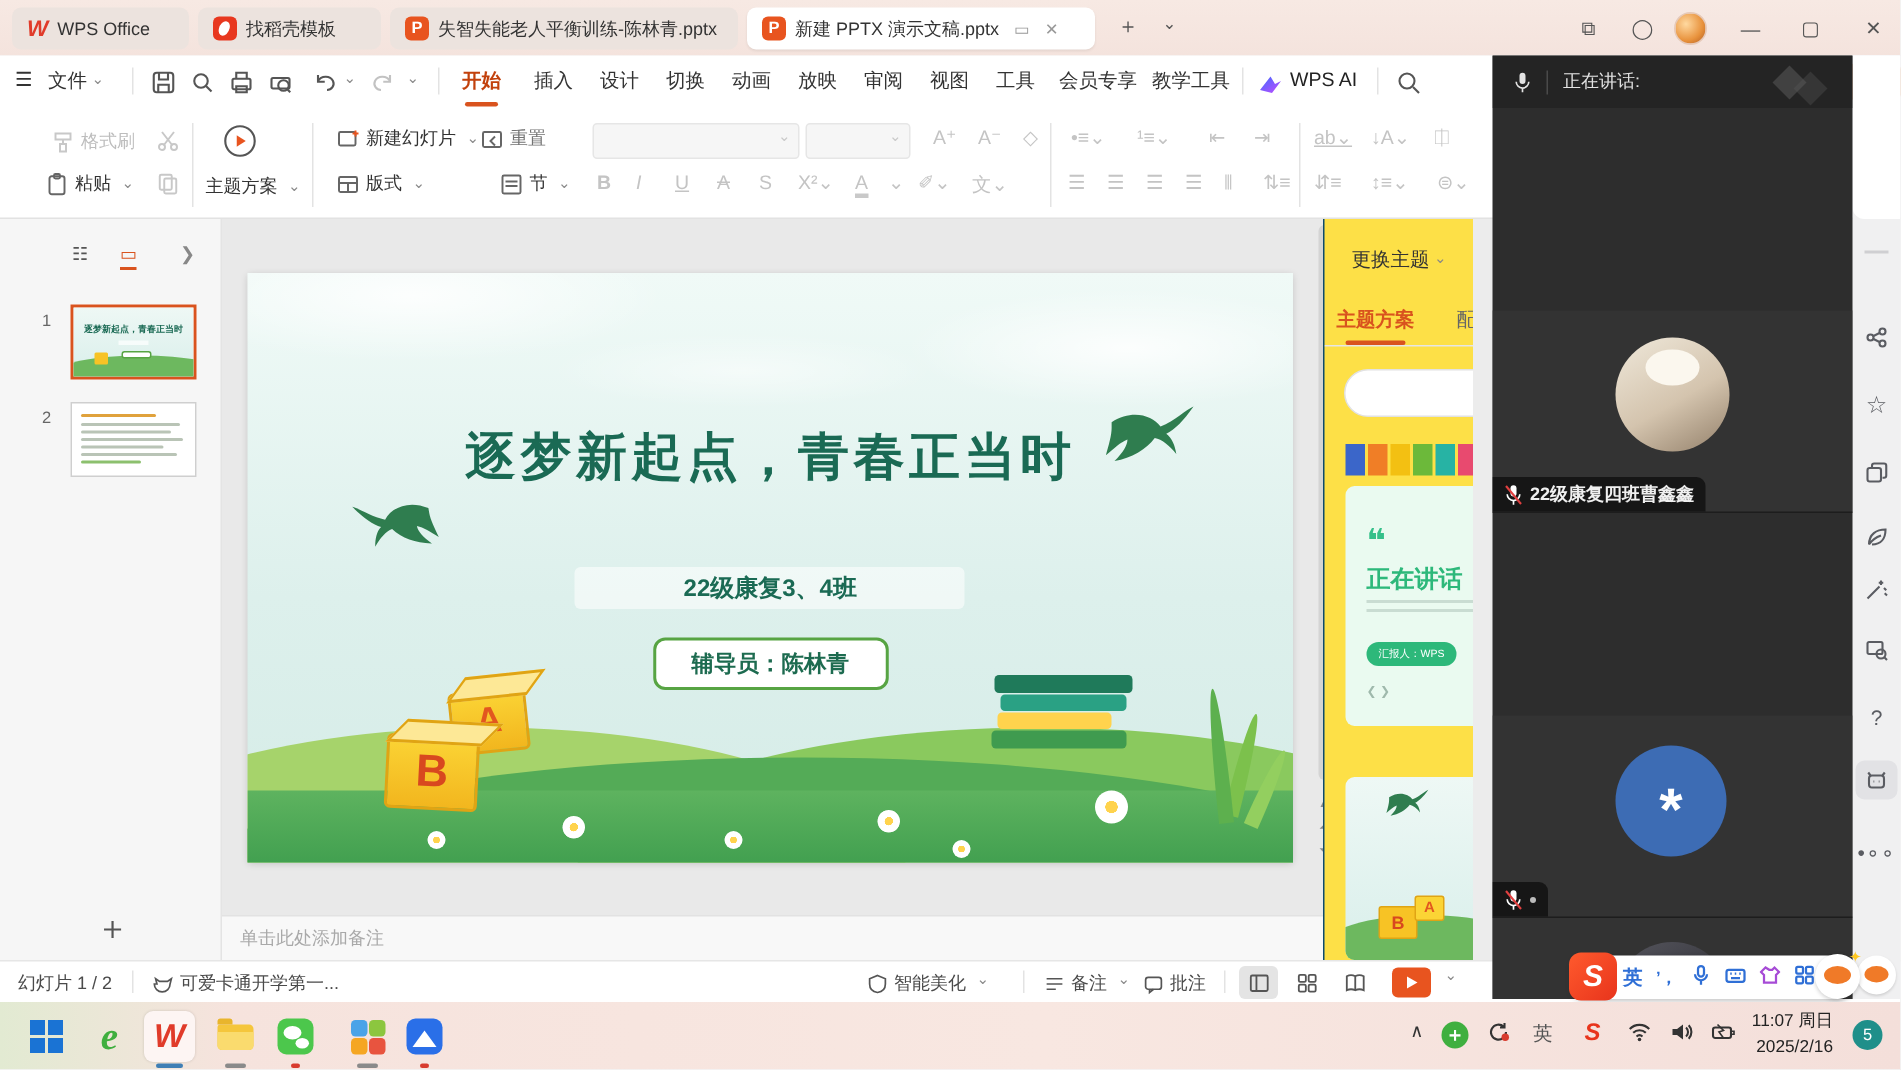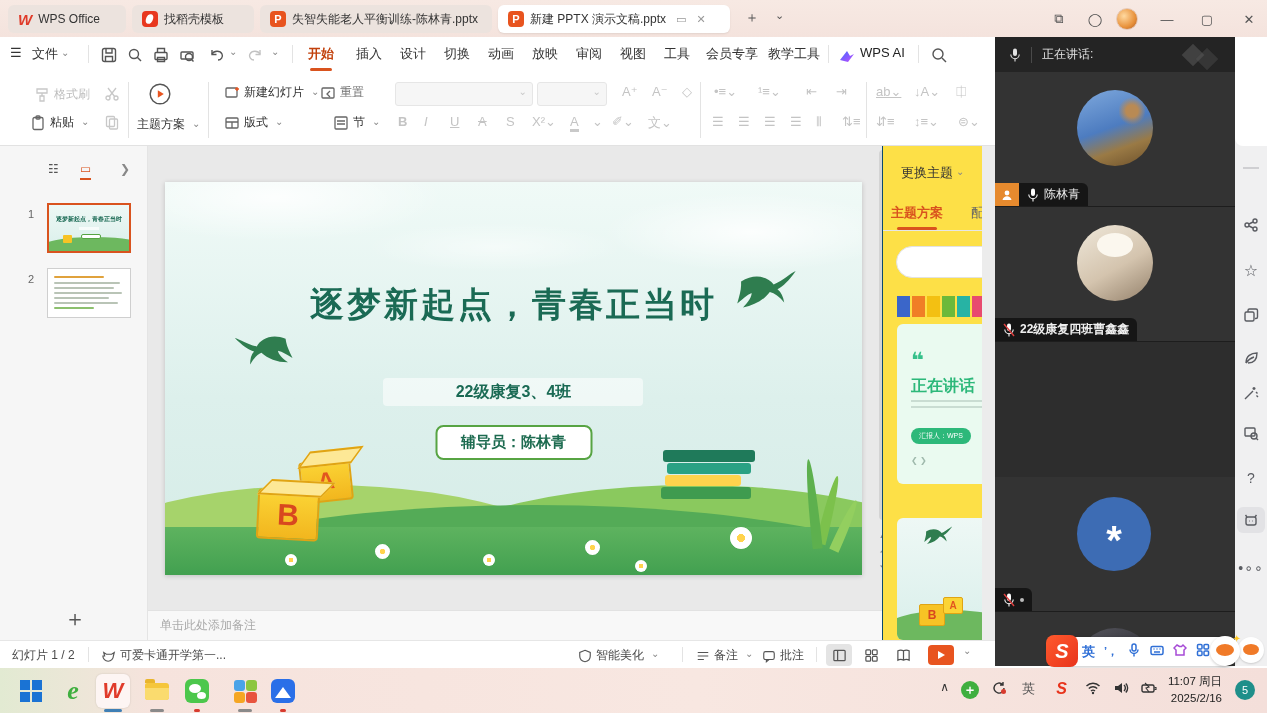--- a/index.html
+++ b/index.html
@@ -487,39 +487,20 @@
             <rect x="4" y="0.5" width="4" height="7.5" rx="2" fill="#e3e3e3"></rect>
             <path d="M1.8 6.5a4.2 4.2 0 0 0 8.4 0" fill="none" stroke="#e3e3e3" stroke-width="1.1"></path>
             <line x1="6" y1="10.8" x2="6" y2="13.5" stroke="#e3e3e3" stroke-width="1.1"></line>
           </svg></span>
       <span style="width:1px;height:16px;background:#4a4a4a;margin:0 10px;"></span>
       <span>正在讲话:</span>
       <span class="wm-diamond" style="right:34px;top:10px;"></span>
       <span class="wm-diamond" style="right:20px;top:14px;background:rgba(90,90,90,.35);"></span>
     </div>
 
-    <div class="tile" style="top:35px;">
-      <div class="pavatar" style="background:linear-gradient(160deg,#7fa9dd 0%,#4d7cc0 48%,#9a7a45 72%,#6b4f2a 100%);">
-        <div style="position:absolute;right:8px;top:6px;width:26px;height:30px;background:radial-gradient(circle,#b98a54 30%,rgba(0,0,0,0) 70%);"></div>
-      </div>
-      <span class="host-badge">
-          <svg viewBox="0 0 12 12" style="width:12px;height:12px;">
-            <circle cx="6" cy="4" r="2.4" fill="#fff"></circle>
-            <path d="M1.5 11c.6-2.6 2.4-3.8 4.5-3.8S9.9 8.4 10.5 11z" fill="#fff"></path>
-          </svg>
-        </span>
-      <div class="plabel" style="left:24px;">
-        <span class="mic"><svg viewBox="0 0 12 14">
-              <rect x="4" y="0.5" width="4" height="7.5" rx="2" fill="#fff"></rect>
-              <path d="M1.8 6.5a4.2 4.2 0 0 0 8.4 0" fill="none" stroke="#fff" stroke-width="1.1"></path>
-              <line x1="6" y1="10.8" x2="6" y2="13.5" stroke="#fff" stroke-width="1.1"></line>
-            </svg></span>
-        <span>陈林青</span>
-      </div>
-    </div>
 
     <div class="tile" style="top:170px;font-weight:bold;">
       <div class="pavatar" style="background:linear-gradient(150deg,#efe8da 0%,#d4c4ae 55%,#93806a 100%);">
         <div style="position:absolute;left:20px;top:8px;width:36px;height:24px;border-radius:50%;background:#fbf7ee;"></div>
       </div>
       <div class="plabel">
         <span class="mic"><svg viewBox="0 0 12 14">
               <rect x="4" y="0.5" width="4" height="7.5" rx="2" fill="#fff"></rect>
               <path d="M1.8 6.5a4.2 4.2 0 0 0 8.4 0" fill="none" stroke="#fff" stroke-width="1.1"></path>
               <line x1="6" y1="10.8" x2="6" y2="13.5" stroke="#fff" stroke-width="1.1"></line>

